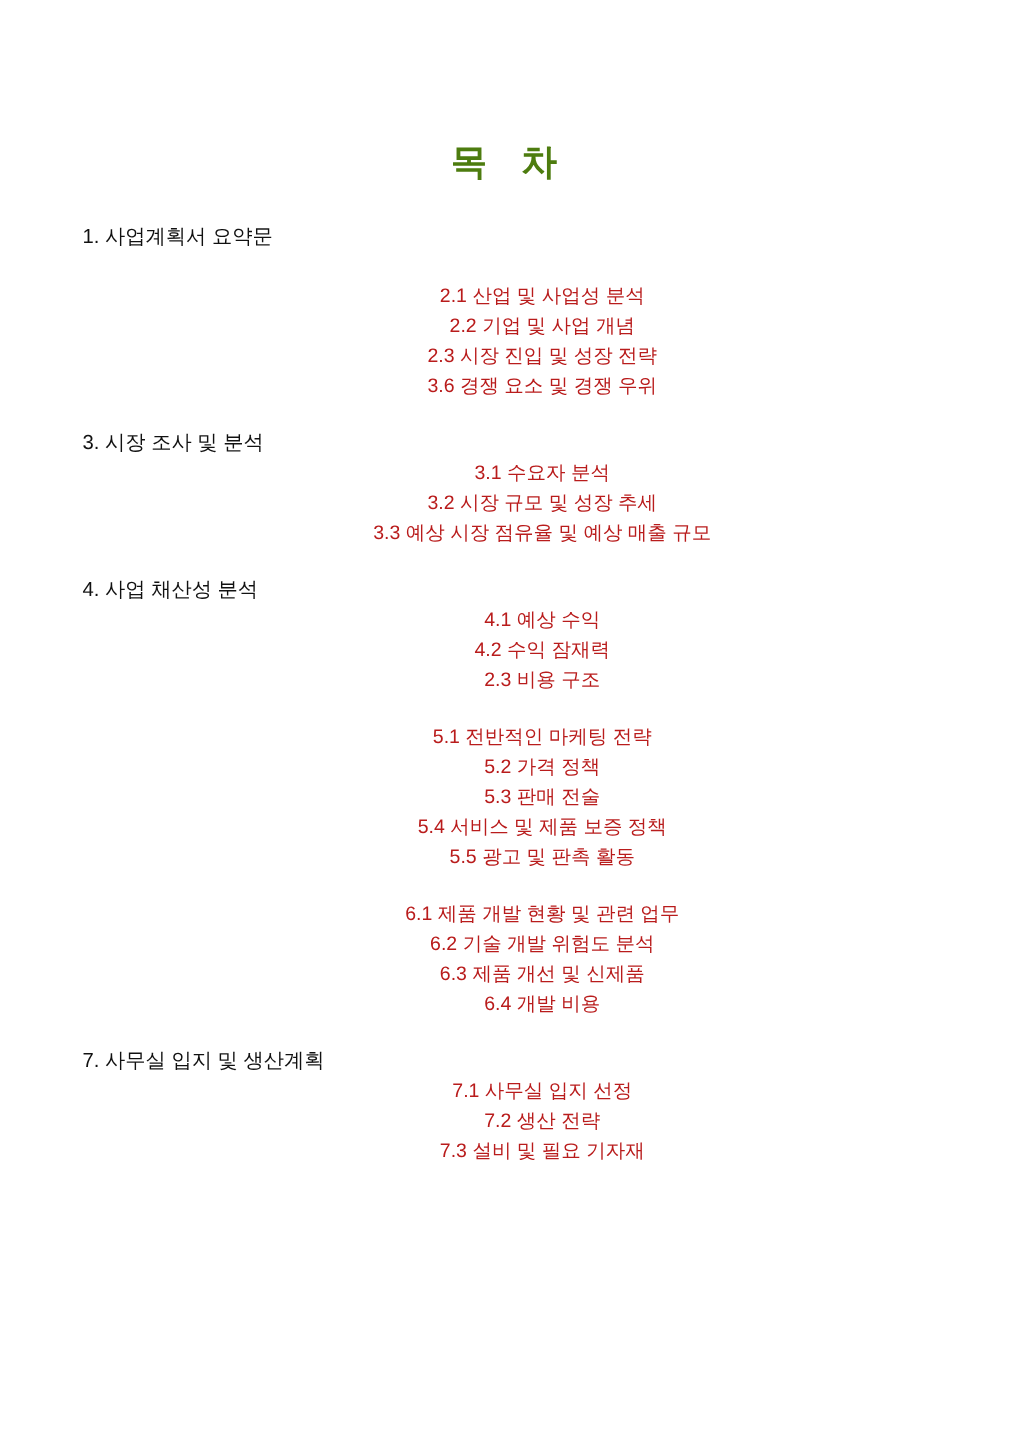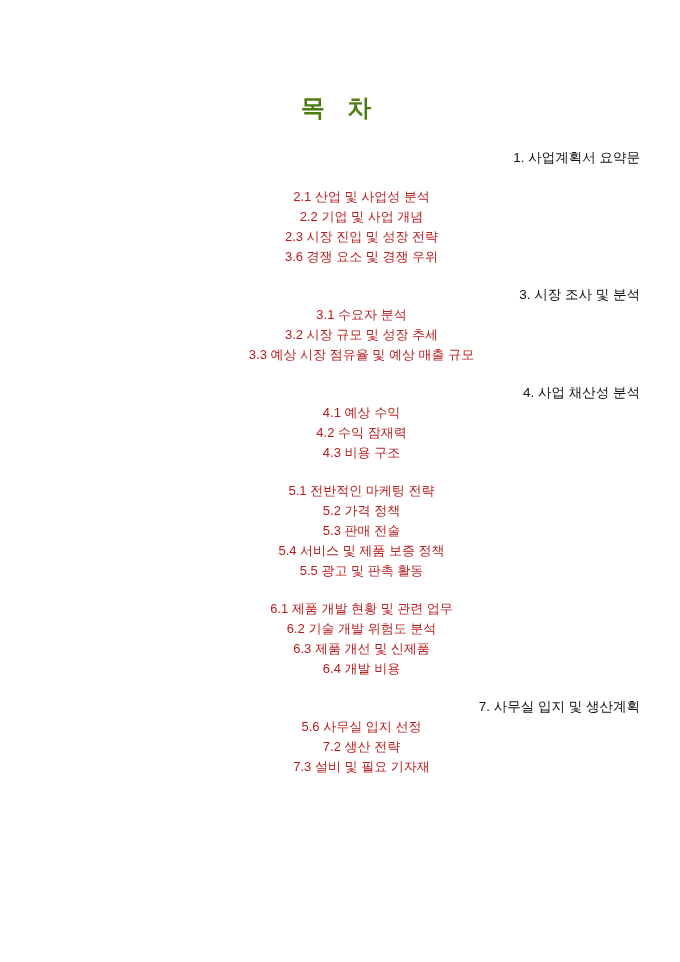--- a/index.html
+++ b/index.html
@@ -41,21 +41,20 @@
     right: 40px;
   }
   .toc-group {
     margin-bottom: 18px;
   }
   .toc-chapter {
     font-size: 13.5px;
     line-height: 20px;
     color: #111;
     white-space: nowrap;
-    text-align: right;
   }
   .toc-sub {
     font-size: 13px;
     line-height: 20px;
     color: #b91c1c;
     padding-left: 28px;
     white-space: nowrap;
     text-align: center;
   }
   .toc-group:first-child {
@@ -85,39 +84,39 @@
       <div class="toc-chapter">3. 시장 조사 및 분석</div>
       <div class="toc-sub">3.1 수요자 분석</div>
       <div class="toc-sub">3.2 시장 규모 및 성장 추세</div>
       <div class="toc-sub">3.3 예상 시장 점유율 및 예상 매출 규모</div>
     </div>
 
     <div class="toc-group">
       <div class="toc-chapter">4. 사업 채산성 분석</div>
       <div class="toc-sub">4.1 예상 수익</div>
       <div class="toc-sub">4.2 수익 잠재력</div>
-      <div class="toc-sub">4.3 비용 구조</div>
+      <div class="toc-sub">2.3 비용 구조</div>
     </div>
 
     <div class="toc-group">
       <div class="toc-sub">5.1 전반적인 마케팅 전략</div>
       <div class="toc-sub">5.2 가격 정책</div>
       <div class="toc-sub">5.3 판매 전술</div>
       <div class="toc-sub">5.4 서비스 및 제품 보증 정책</div>
       <div class="toc-sub">5.5 광고 및 판촉 활동</div>
     </div>
 
     <div class="toc-group">
       <div class="toc-sub">6.1 제품 개발 현황 및 관련 업무</div>
       <div class="toc-sub">6.2 기술 개발 위험도 분석</div>
       <div class="toc-sub">6.3 제품 개선 및 신제품</div>
       <div class="toc-sub">6.4 개발 비용</div>
     </div>
 
     <div class="toc-group">
       <div class="toc-chapter">7. 사무실 입지 및 생산계획</div>
-      <div class="toc-sub">5.6 사무실 입지 선정</div>
+      <div class="toc-sub">7.1 사무실 입지 선정</div>
       <div class="toc-sub">7.2 생산 전략</div>
       <div class="toc-sub">7.3 설비 및 필요 기자재</div>
     </div>
 
   </div>
 </div>
 
 </body></html>

